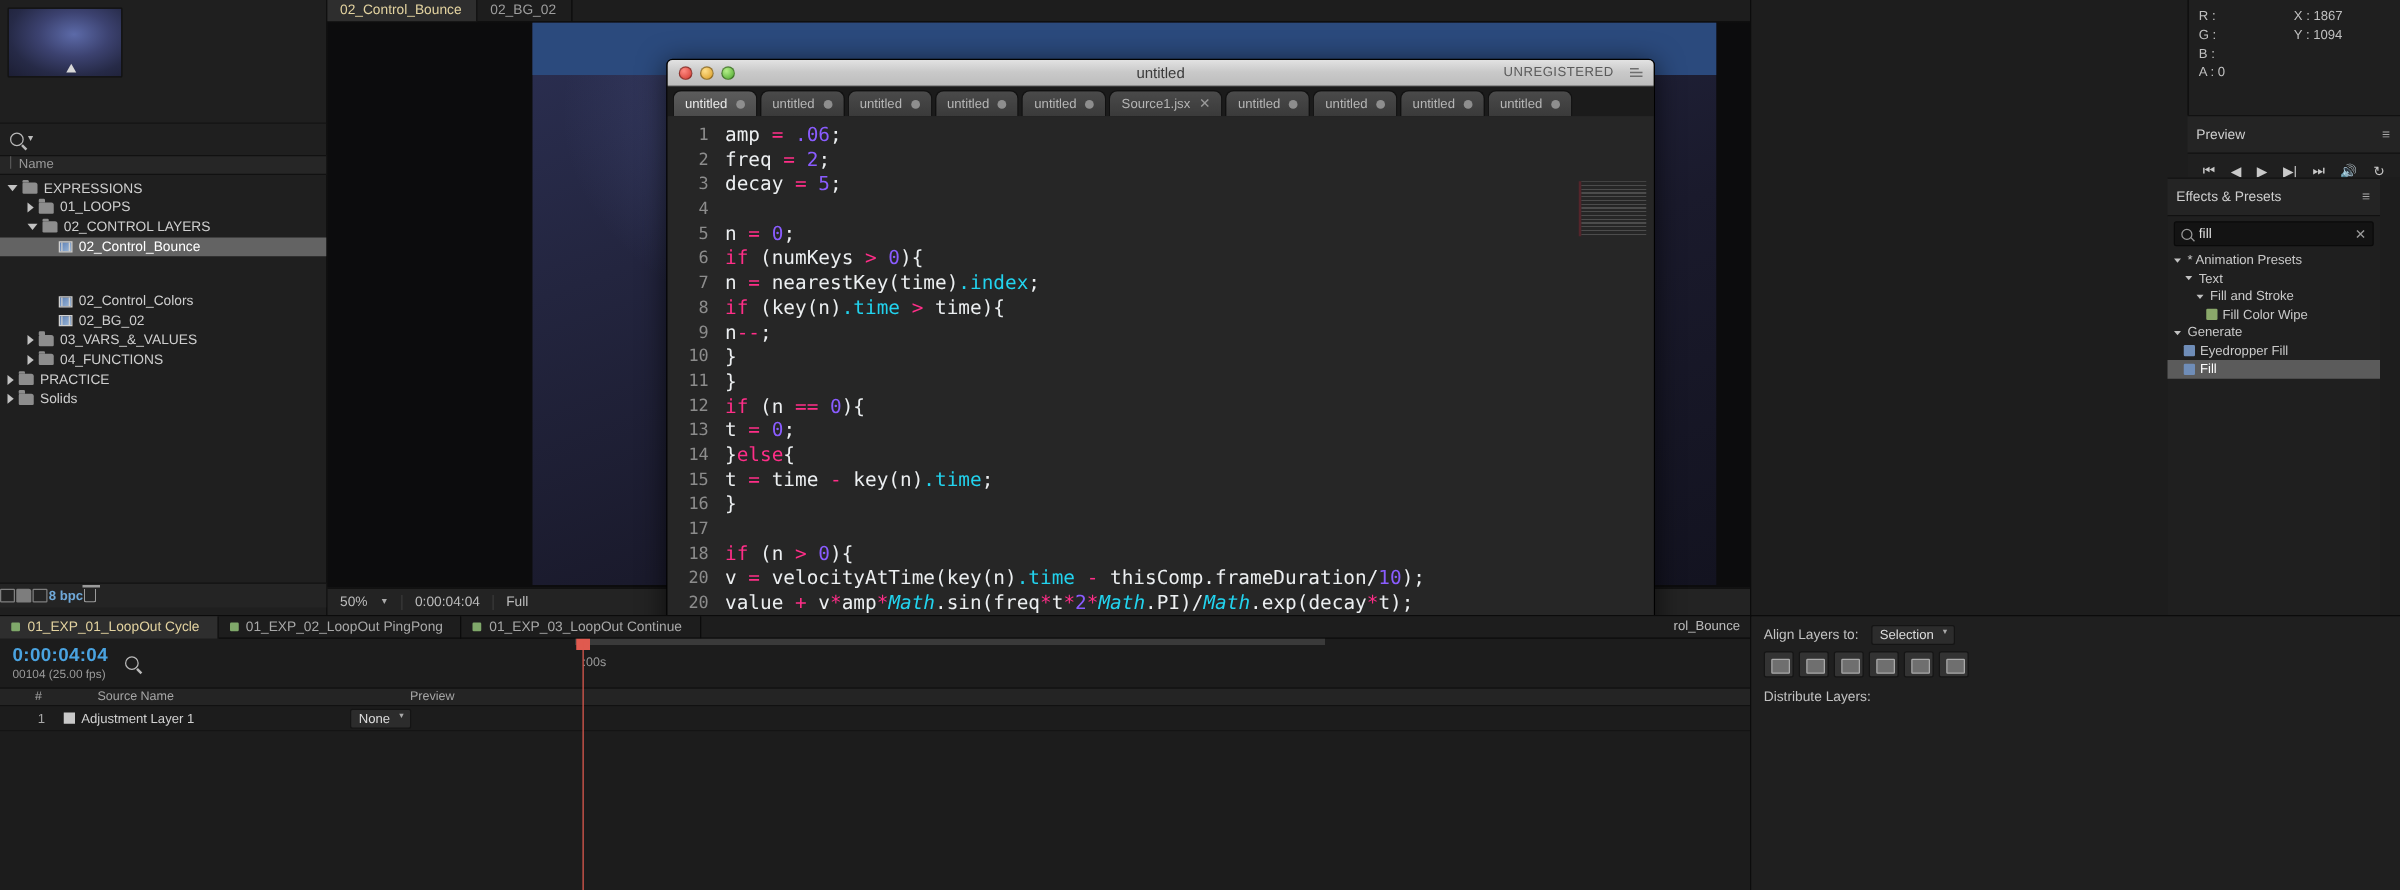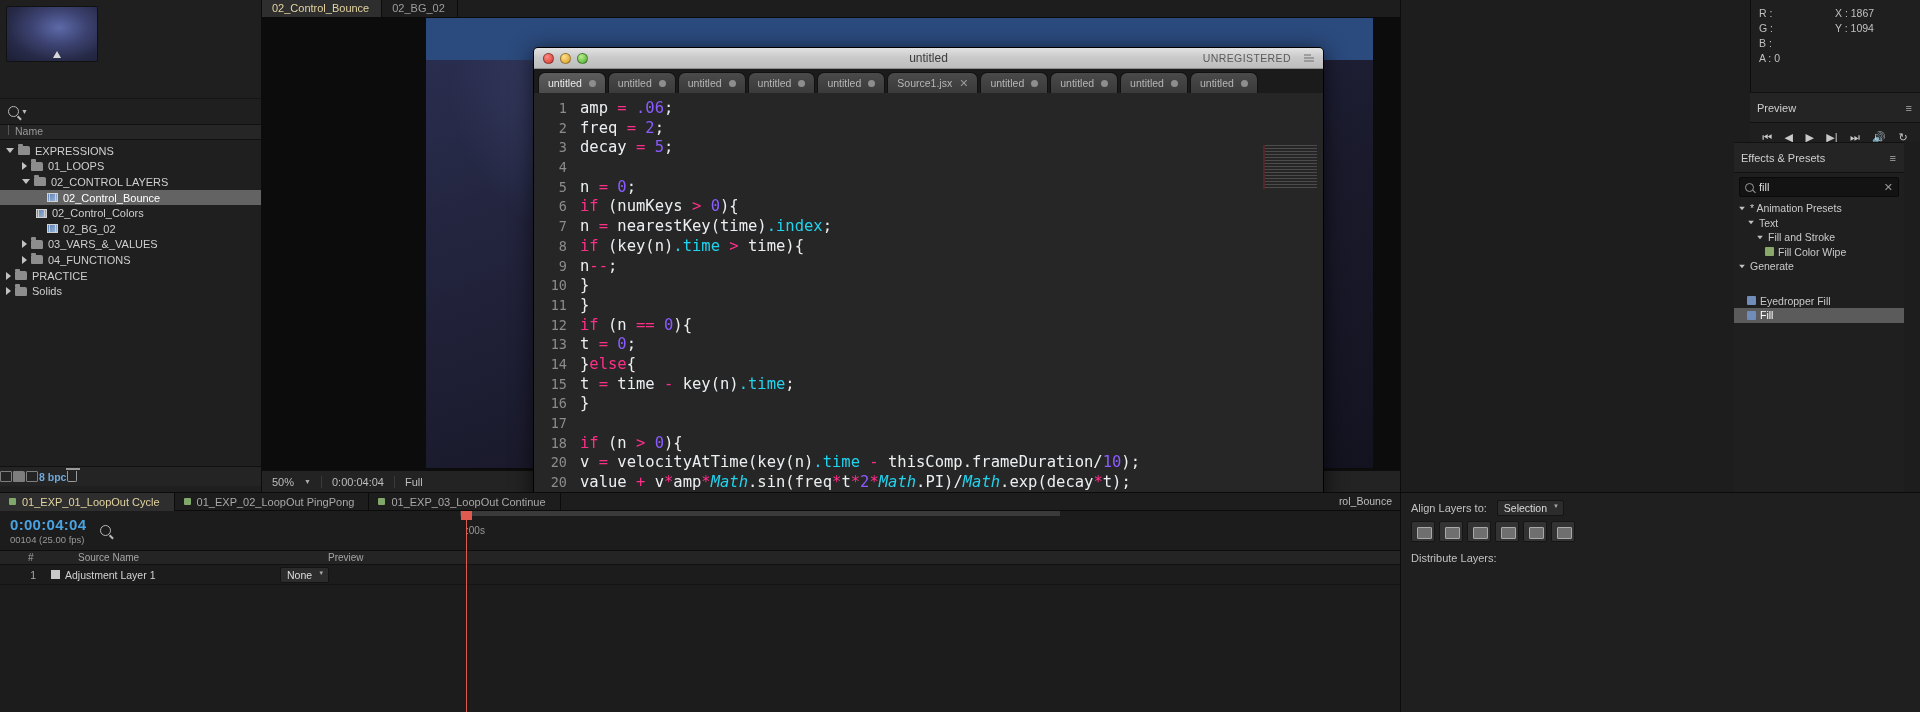--- a/index.html
+++ b/index.html
@@ -189,21 +189,21 @@
         <div class="row" style="padding-left: 22px;">
           <span class="tri open"></span>
           <span class="folder"></span>
           <span>02_CONTROL LAYERS</span>
         </div>
         <div class="row selected" style="padding-left: 38px;">
           <span class="tri none"></span>
           <span class="compicon"></span>
           <span>02_Control_Bounce</span>
         </div>
-        <div class="row" style="padding-left: 27px;">
+        <div class="row" style="padding-left: 38px; margin-top: 28px;">
           <span class="tri none"></span>
           <span class="compicon"></span>
           <span>02_Control_Colors</span>
         </div>
         <div class="row" style="padding-left: 38px;">
           <span class="tri none"></span>
           <span class="compicon"></span>
           <span>02_BG_02</span>
         </div>
         <div class="row" style="padding-left: 22px;">
@@ -398,21 +398,21 @@
             <span>Fill and Stroke</span>
           </div>
           <div class="fx-row" style="padding-left: 31px;">
             <span class="fx-ico"></span>
             <span>Fill Color Wipe</span>
           </div>
           <div class="fx-row" style="padding-left: 4px;">
             <span class="tri open" style="transform: scale(0.7);"></span>
             <span>Generate</span>
           </div>
-          <div class="fx-row" style="padding-left: 13px; margin-top: 20px;">
+          <div class="fx-row" style="padding-left: 13px;">
             <span class="fx-ico b"></span>
             <span>Eyedropper Fill</span>
           </div>
           <div class="fx-row sel" style="padding-left: 13px;">
             <span class="fx-ico b"></span>
             <span>Fill</span>
           </div>
         </div>
     </div>
   </div>

